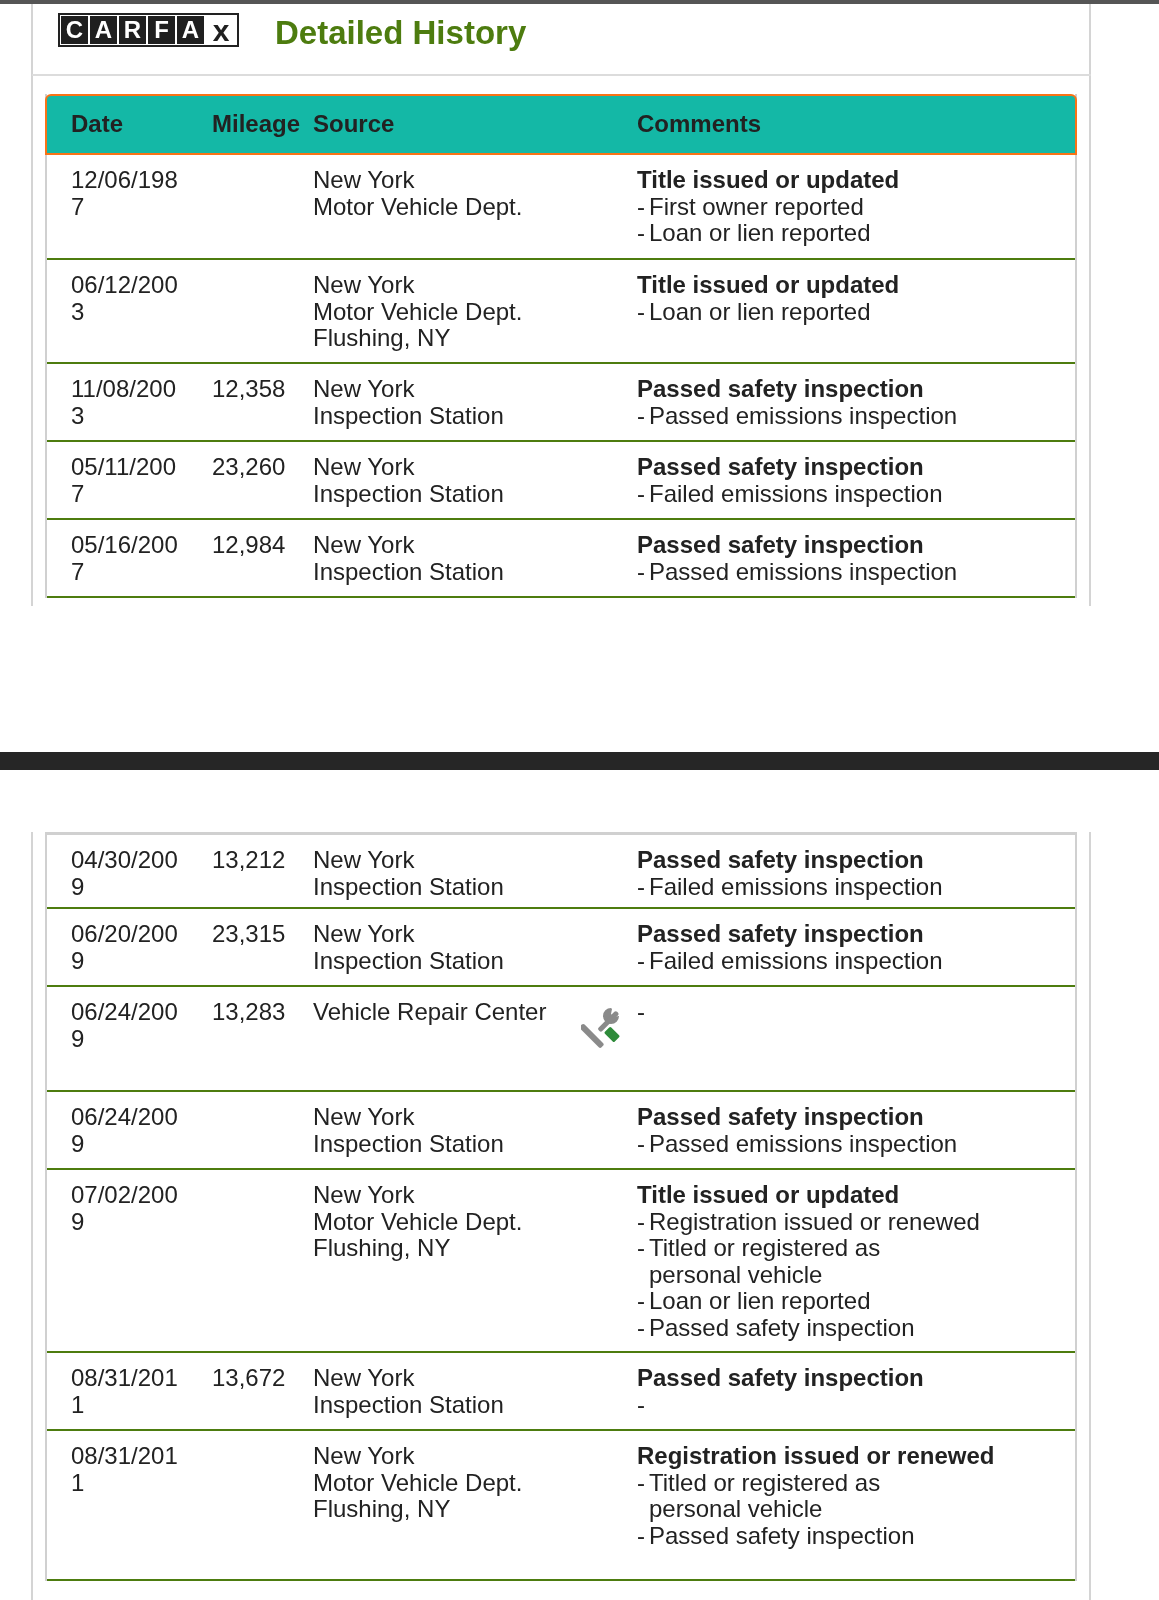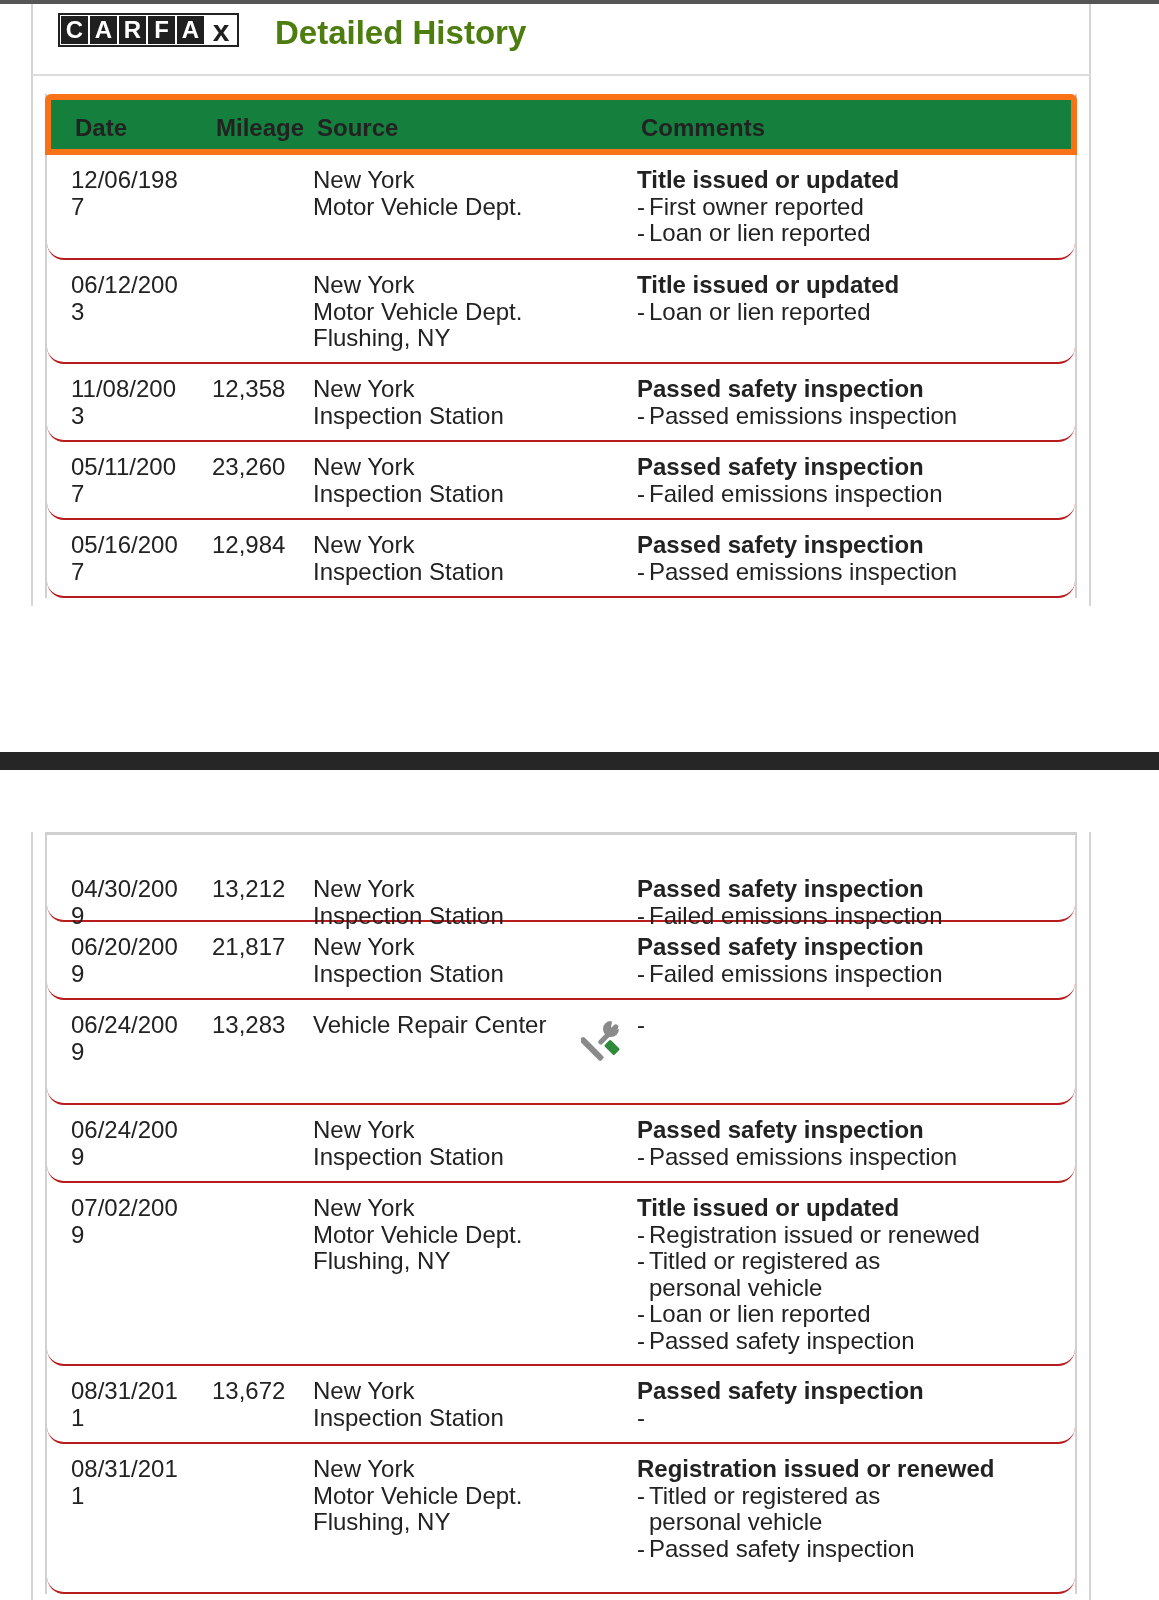--- a/index.html
+++ b/index.html
@@ -11,23 +11,23 @@
   .panel.p2 { top:770px; height:830px; }
   .frame-line { position:absolute; top:0; bottom:0; width:2px; background:#d4d4d4; }
   .header-area { position:absolute; left:32px; top:0; width:1059px; height:70px; border-bottom:2px solid #dcdcdc; }
   .logo { position:absolute; left:26px; top:9px; height:34px; border:2px solid #222; background:#fff; display:flex; align-items:stretch; padding:1px; box-sizing:border-box; }
   .logo .box { width:27px; background:#1f1f1f; color:#fff; font-weight:bold; font-size:24px; display:flex; align-items:center; justify-content:center; margin-right:2px; }
   .logo .x { width:30px; color:#1f1f1f; font-weight:bold; font-size:30px; display:flex; align-items:flex-end; justify-content:center; line-height:26px; }
   .title { position:absolute; left:243px; top:10px; font-size:33px; font-weight:bold; color:#4d7c0f; }
   .table { position:absolute; left:45px; width:1032px; border-left:2px solid #d0d0d0; border-right:2px solid #d0d0d0; box-sizing:border-box; }
   .p1 .table { top:90px; }
   .p2 .table { top:62px; border-top:3px solid #d0d0d0; }
-  .thead { height:61px; background:#15803d; border:6px solid #f97316; border-radius:6px 6px 0 0; margin:0 -2px; position:relative; box-sizing:border-box; }
+  .thead { height:61px; background:#14b8a6; border:2px solid #f97316; border-radius:6px 6px 0 0; margin:0 -2px; position:relative; box-sizing:border-box; }
   .th { position:absolute; top:14px; font-size:24px; font-weight:bold; color:#222; }
-  .row { position:relative; border-bottom:2px solid #b91c1c; box-sizing:border-box;border-radius:17px; }
+  .row { position:relative; border-bottom:2px solid #4d7c0f; box-sizing:border-box; }
   .cell { position:absolute; top:12px; font-size:24px; line-height:26.5px; color:#222; }
   .c-date { left:24px; width:130px; }
   .c-mile { left:165px; }
   .c-src { left:266px; width:260px; }
   .c-icon { left:534px; top:17px; width:44px; height:44px; }
   .c-com { left:590px; width:410px; }
   .c-com .head { font-weight:bold; }
   .c-com .item { display:flex; }
   .c-com .item .dash { width:12px; flex:none; }
   .separator { position:absolute; left:0; top:752px; width:1159px; height:18px; background:#262626; }
@@ -168,21 +168,21 @@
   </div>
 </div>
 
 <div class="separator"></div>
 
 <div class="panel p2">
   <div class="frame-line" style="left:31px;top:62px"></div>
   <div class="frame-line" style="left:1089px;top:62px"></div>
   <div class="table">
     <div id="rows2">
-        <div class="row" style="height: 58px; margin-top: 29px;">
+        <div class="row" style="height: 74px;">
     <div class="cell c-date">
       <div>04/30/200</div>
       <div>9</div>
     </div>
     <div class="cell c-mile">13,212</div>
     <div class="cell c-src">
             <div>New York</div>
             <div>Inspection Station</div>
           </div>
     <div class="cell c-com">
@@ -193,21 +193,21 @@
                 <span>Failed emissions inspection</span>
               </div>
             </div>
     </div>
   </div>
         <div class="row" style="height: 78px; text-decoration: underline;">
     <div class="cell c-date">
       <div>06/20/200</div>
       <div>9</div>
     </div>
-    <div class="cell c-mile">21,817</div>
+    <div class="cell c-mile">23,315</div>
     <div class="cell c-src">
             <div>New York</div>
             <div>Inspection Station</div>
           </div>
     <div class="cell c-com">
       <div class="head">Passed safety inspection</div>
       <div>
               <div class="item">
                 <span class="dash">-</span>
                 <span>Failed emissions inspection</span>

